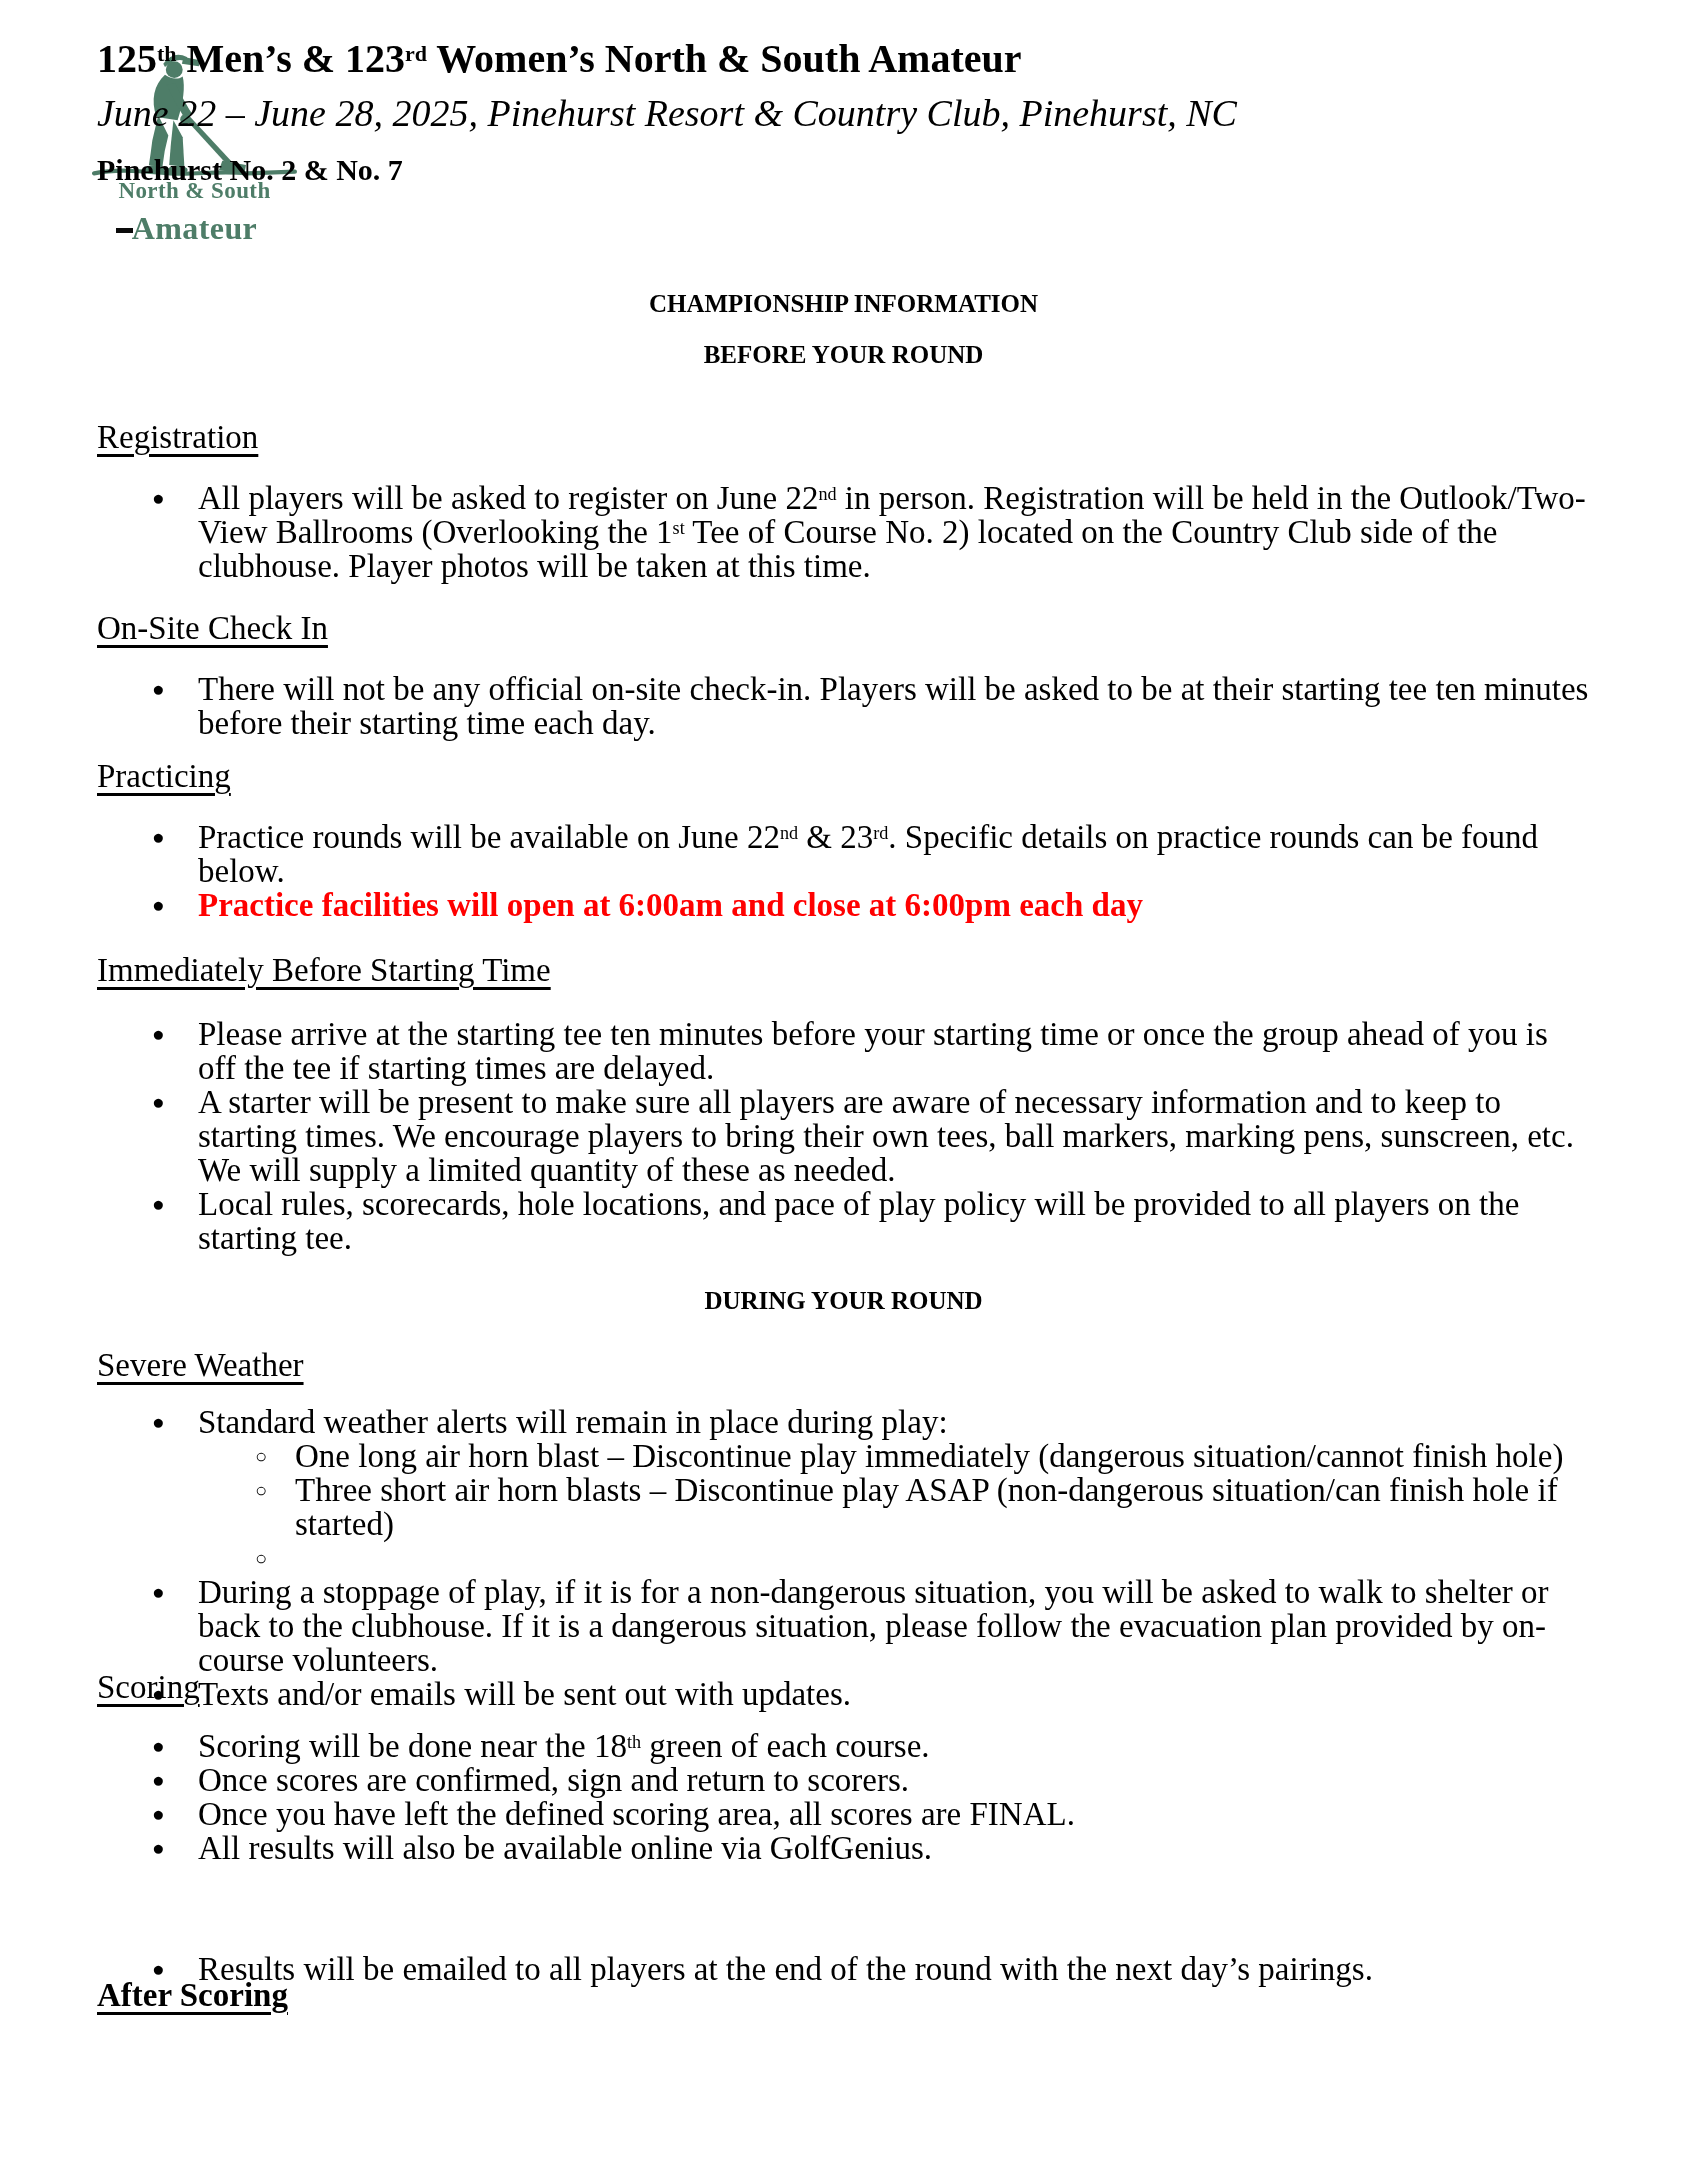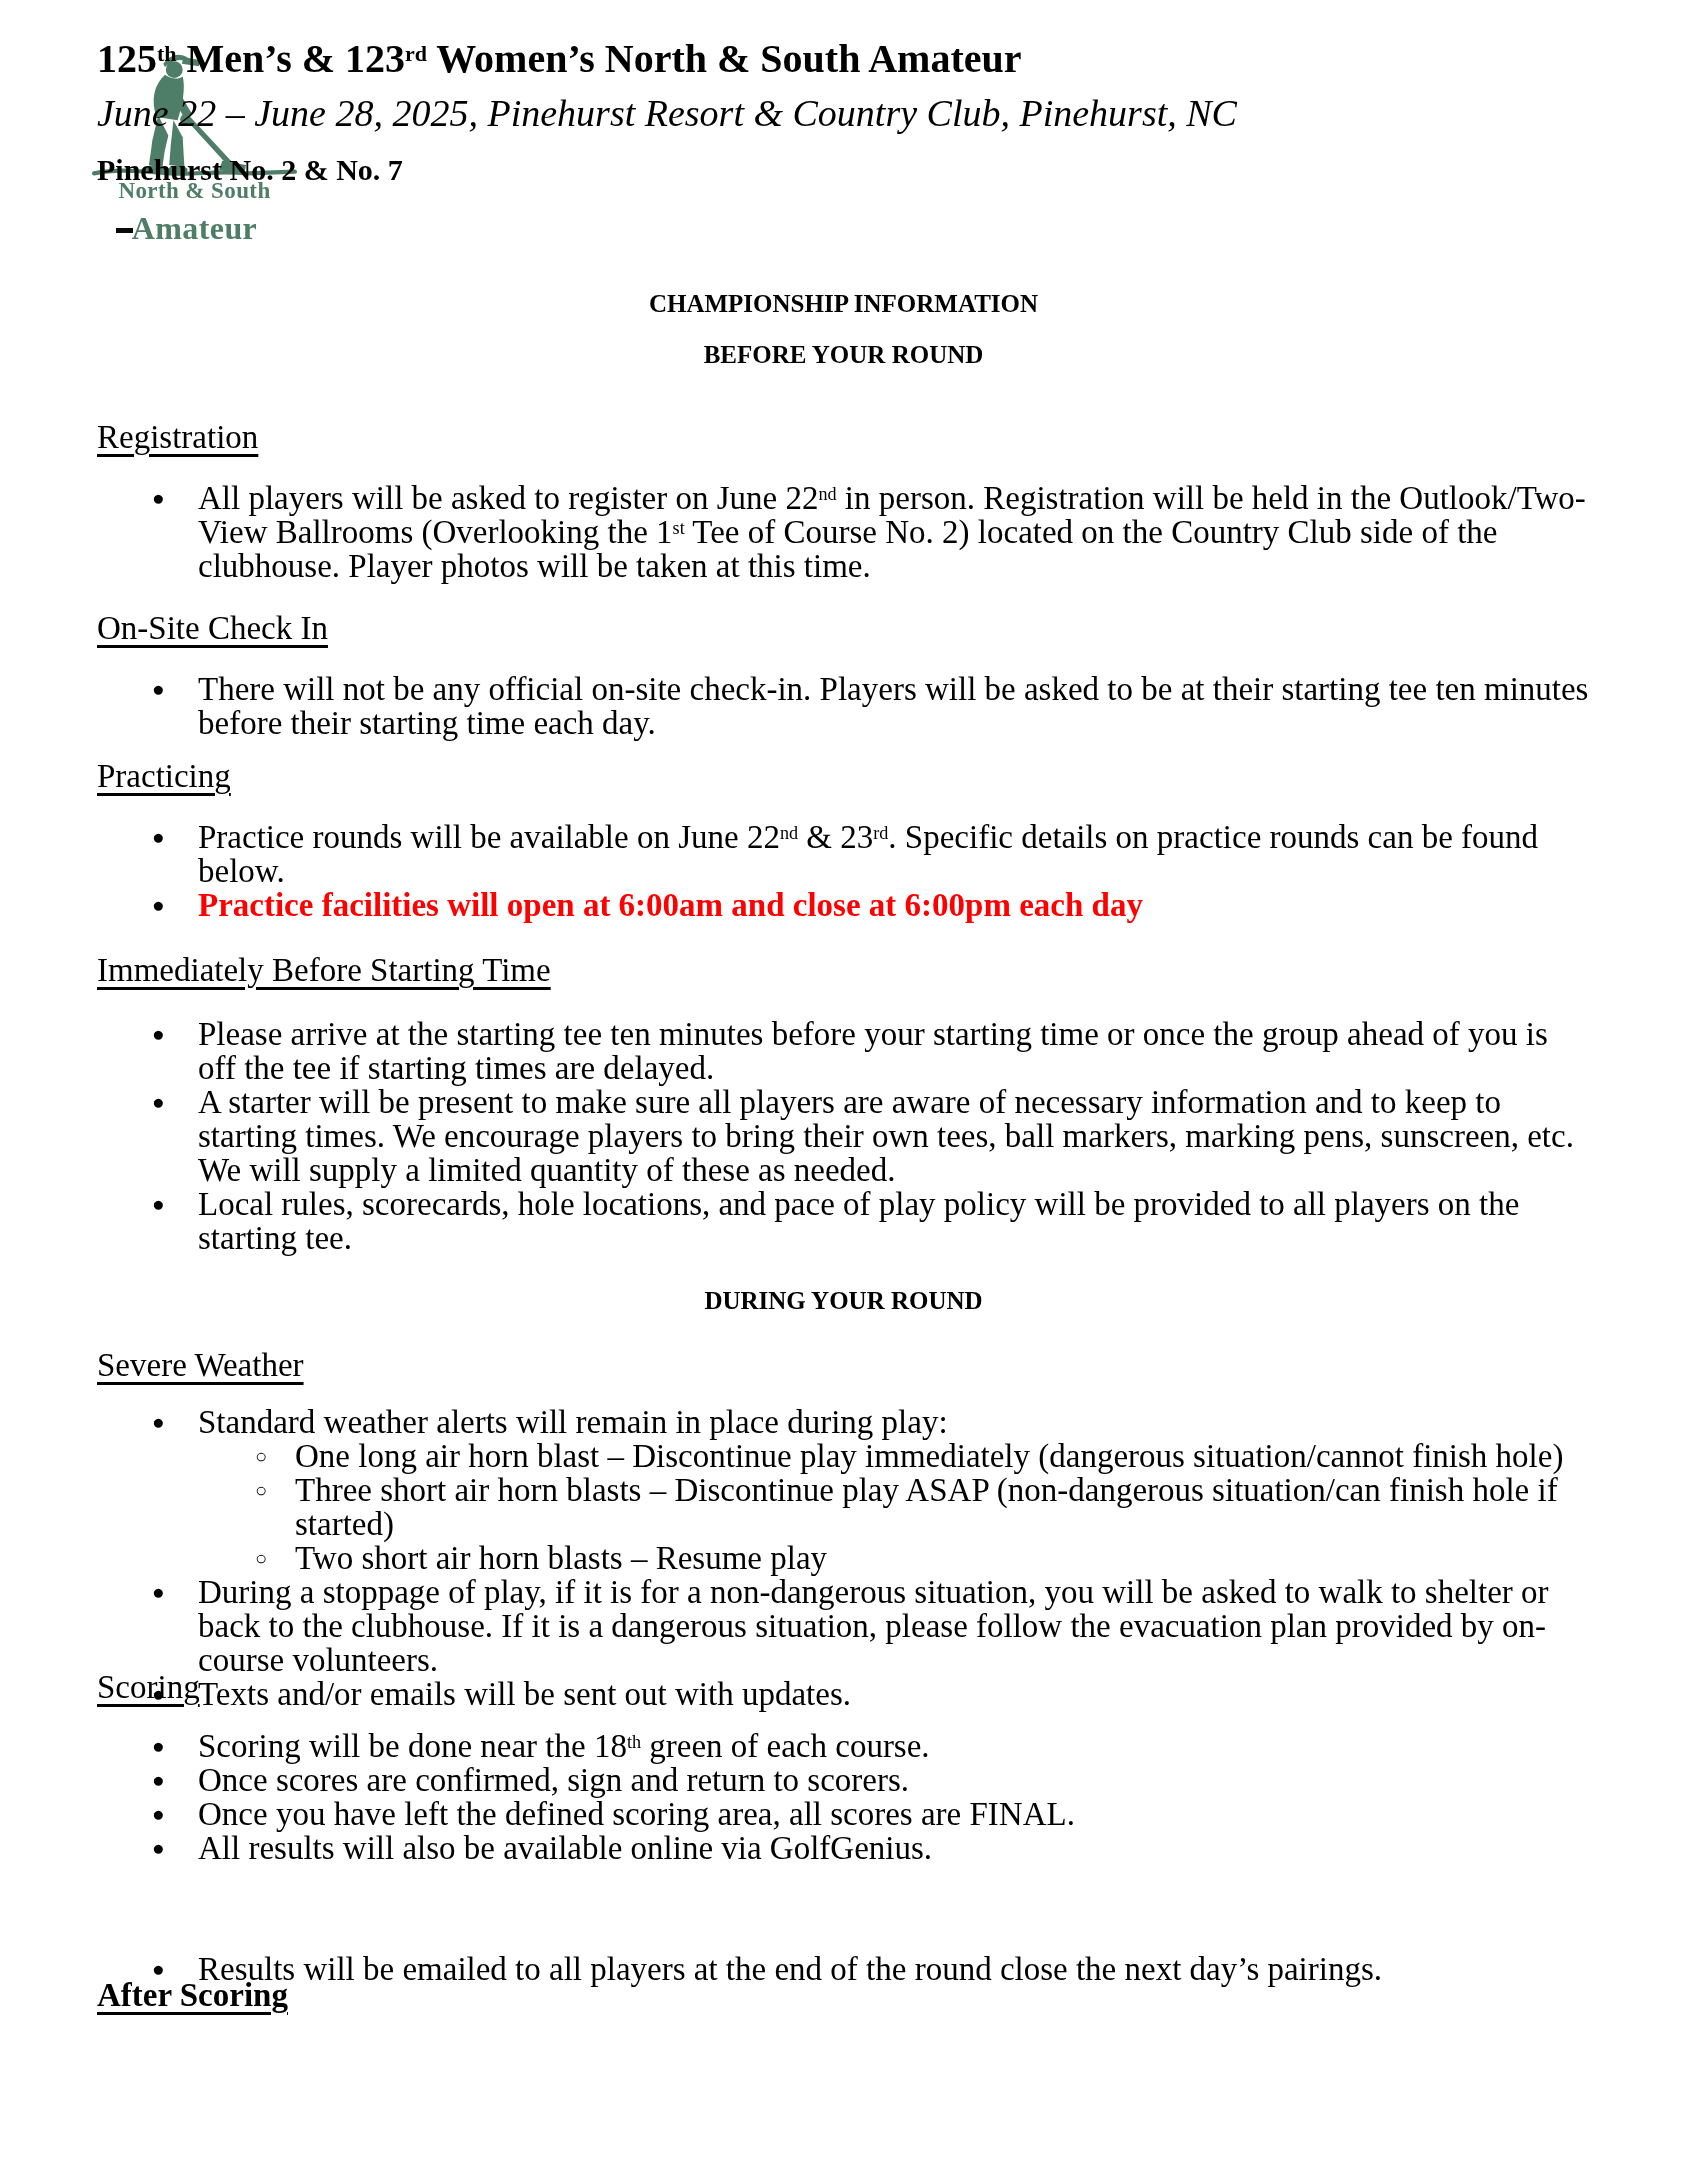--- a/index.html
+++ b/index.html
@@ -183,21 +183,20 @@
       <span class="b-text">One long air horn blast – Discontinue play immediately (dangerous situation/cannot finish hole)</span>
     </li>
     <li>
       <span class="s-spacer"></span>
         <span class="s-marker">○</span>
       <span class="b-text">Three short air horn blasts – Discontinue play ASAP (non-dangerous situation/can finish hole if started)</span>
     </li>
     <li>
       <span class="s-spacer"></span>
         <span class="s-marker">○</span>
-      <span class="b-text">Two short air horn blasts – Resume play</span>
     </li>
     <li>
       <span class="b-spacer"></span>
         <span class="b-marker">●</span>
       <span class="b-text">During a stoppage of play, if it is for a non-dangerous situation, you will be asked to walk to shelter or back to the clubhouse. If it is a dangerous situation, please follow the evacuation plan provided by on-course volunteers.</span>
     </li>
     <li>
       <span class="b-spacer"></span>
         <span class="b-marker">●</span>
       <span class="b-text">Texts and/or emails will be sent out with updates.</span>
@@ -230,18 +229,18 @@
     </li>
   </ul>
 
   <div class="sheading" id="h-after">
     <span>After Scoring</span>
   </div>
   <ul class="bullets" id="b-after">
     <li>
       <span class="b-spacer"></span>
         <span class="b-marker">●</span>
-      <span class="b-text">Results will be emailed to all players at the end of the round close the next day’s pairings.</span>
+      <span class="b-text">Results will be emailed to all players at the end of the round with the next day’s pairings.</span>
     </li>
   </ul>
 
 </div>
 
 
 </body></html>

